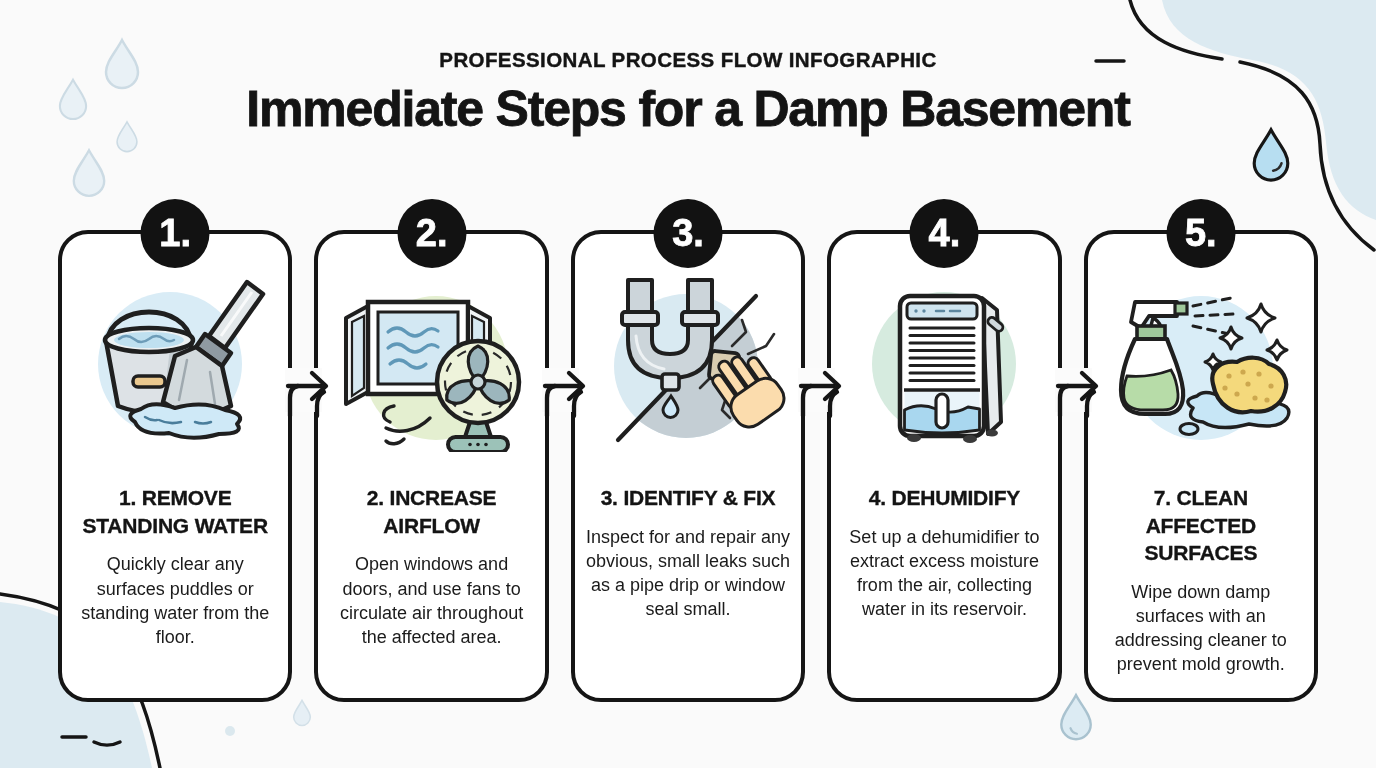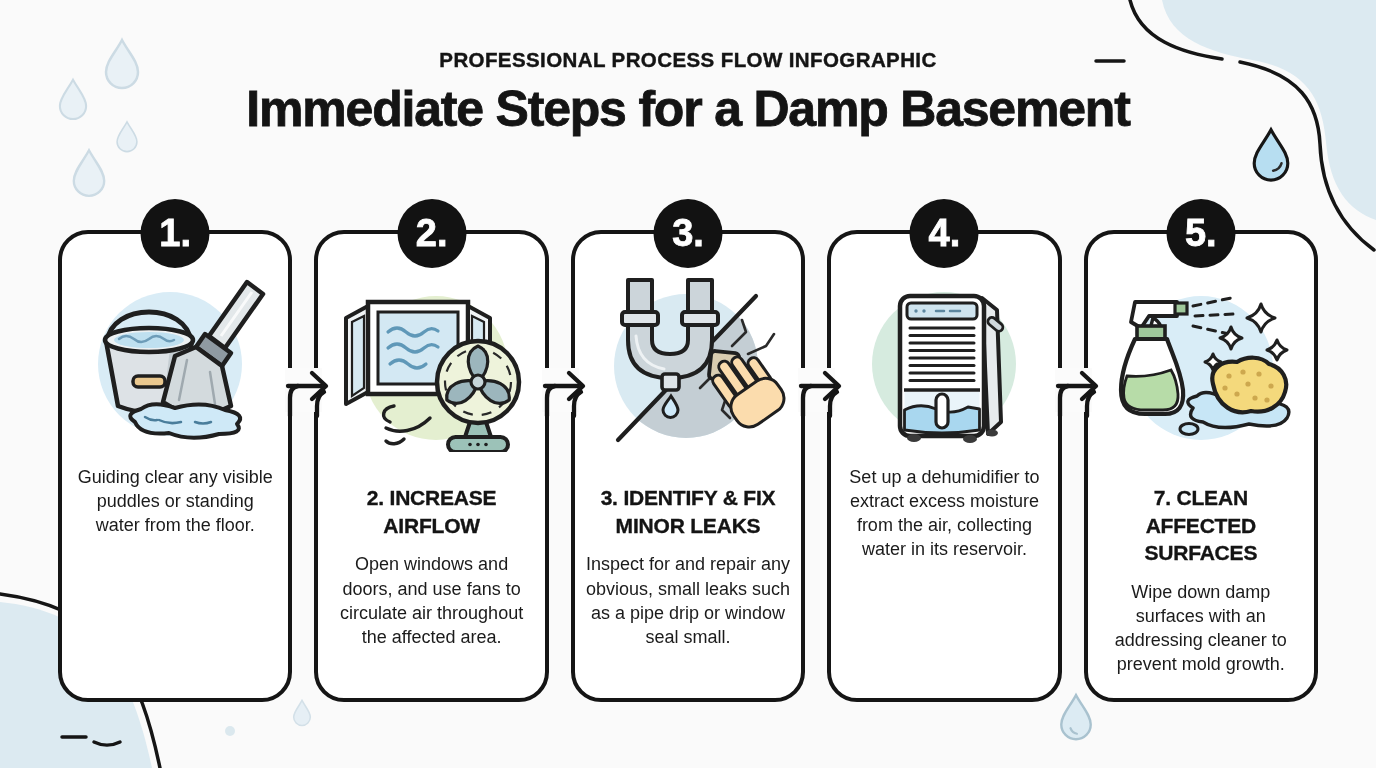--- a/index.html
+++ b/index.html
@@ -124,21 +124,25 @@
           <rect x="58" y="100" width="32" height="11" rx="5" fill="#eac88f" stroke="#1f1f1f" stroke-width="3.5"></rect>
           <path d="M172,6 L188,18 L150,72 L134,60 Z" fill="#e3e8ea" stroke="#1f1f1f" stroke-width="4.5" stroke-linejoin="round"></path>
           <path d="M177,16 L146,60" stroke="#ffffff" stroke-width="3" opacity="0.8"></path>
           <path d="M130,58 L156,77 L147,90 L121,71 Z" fill="#8f9aa2" stroke="#1f1f1f" stroke-width="4.5" stroke-linejoin="round"></path>
           <path d="M121,71 L147,90 L156,130 Q120,148 88,126 L100,80 Z" fill="#d3dadd" stroke="#1f1f1f" stroke-width="4.5" stroke-linejoin="round"></path>
           <path d="M112,84 L104,124 M135,96 L140,128" stroke="#9fa9af" stroke-width="2.5" stroke-linecap="round"></path>
           <path d="M60,146 Q48,138 66,133 Q78,124 100,132 Q128,124 150,134 Q172,138 162,148 Q170,158 144,158 Q116,166 94,157 Q66,160 60,146 Z" fill="#cfe9f7" stroke="#1f1f1f" stroke-width="4" stroke-linejoin="round"></path>
           <path d="M84,144 q10,5 22,2 M120,146 q8,3 16,0 M70,141 q6,4 12,3" fill="none" stroke="#4a7d9b" stroke-width="2.5" stroke-linecap="round"></path>
         </svg>
       </div>
-      <p class="card-desc">Guiding clear any visible puddles or standing water from the floor.</p>
+      <h3 class="card-title">
+        <span>1. REMOVE</span>
+        <span>STANDING WATER</span>
+      </h3>
+      <p class="card-desc">Quickly clear any surfaces puddles or standing water from the floor.</p>
     </div>
 
     <div class="card">
       <div class="badge">
           <span>2.</span>
         </div>
       <div class="icon-wrap">
         <svg width="200" height="176" viewBox="0 0 200 176">
           <circle cx="104" cy="92" r="72" fill="#e4efd0"></circle>
           <path d="M36,30 L14,42 L14,128 L36,116 Z" fill="#f0f4f6" stroke="#1f1f1f" stroke-width="4" stroke-linejoin="round"></path>
@@ -215,21 +219,20 @@
             <rect x="136" y="84" width="11" height="38" rx="5.5"></rect>
             <rect x="149" y="76" width="11" height="46" rx="5.5"></rect>
             <rect x="162" y="80" width="11" height="42" rx="5.5"></rect>
             <rect x="175" y="90" width="11" height="32" rx="5.5"></rect>
             <rect x="134" y="112" width="54" height="36" rx="15"></rect>
           </g>
         </svg>
       </div>
       <h3 class="card-title">
         <span>3. IDENTIFY &amp; FIX</span>
-        <span>MINOR LEAKS</span>
       </h3>
       <p class="card-desc">Inspect for and repair any obvious, small leaks such as a pipe drip or window seal small.</p>
     </div>
 
     <div class="card">
       <div class="badge">
           <span>4.</span>
         </div>
       <div class="icon-wrap">
         <svg width="200" height="176" viewBox="0 0 200 176">
@@ -253,20 +256,24 @@
               <path d="M66,104.5 H130"></path>
           </g>
           <path d="M60,114 H136" stroke="#1f1f1f" stroke-width="3.5"></path>
           <rect x="60.5" y="116" width="75" height="38" fill="#eaf4f9"></rect>
           <path d="M60.5,134 Q76,126 92,133 T124,131 L135.5,133 L135.5,154 Q98,160 60.5,154 Z" fill="#a9d7ef" stroke="#1f1f1f" stroke-width="2.8" stroke-linejoin="round"></path>
           <rect x="92" y="118" width="12" height="34" rx="6" fill="#ffffff" stroke="#1f1f1f" stroke-width="3.2"></rect>
           <ellipse cx="70" cy="162" rx="7" ry="4" fill="#3a3a3a"></ellipse>
           <ellipse cx="126" cy="163" rx="7" ry="4" fill="#3a3a3a"></ellipse>
         </svg>
       </div>
+      <h3 class="card-title">
+        <span>4. DEHUMIDIFY</span>
+        <span></span>
+      </h3>
       <p class="card-desc">Set up a dehumidifier to extract excess moisture from the air, collecting water in its reservoir.</p>
     </div>
 
     <div class="card">
       <div class="badge">
           <span>5.</span>
         </div>
       <div class="icon-wrap">
         <svg width="200" height="176" viewBox="0 0 200 176">
           <circle cx="100" cy="92" r="72" fill="#d9edf7"></circle>

